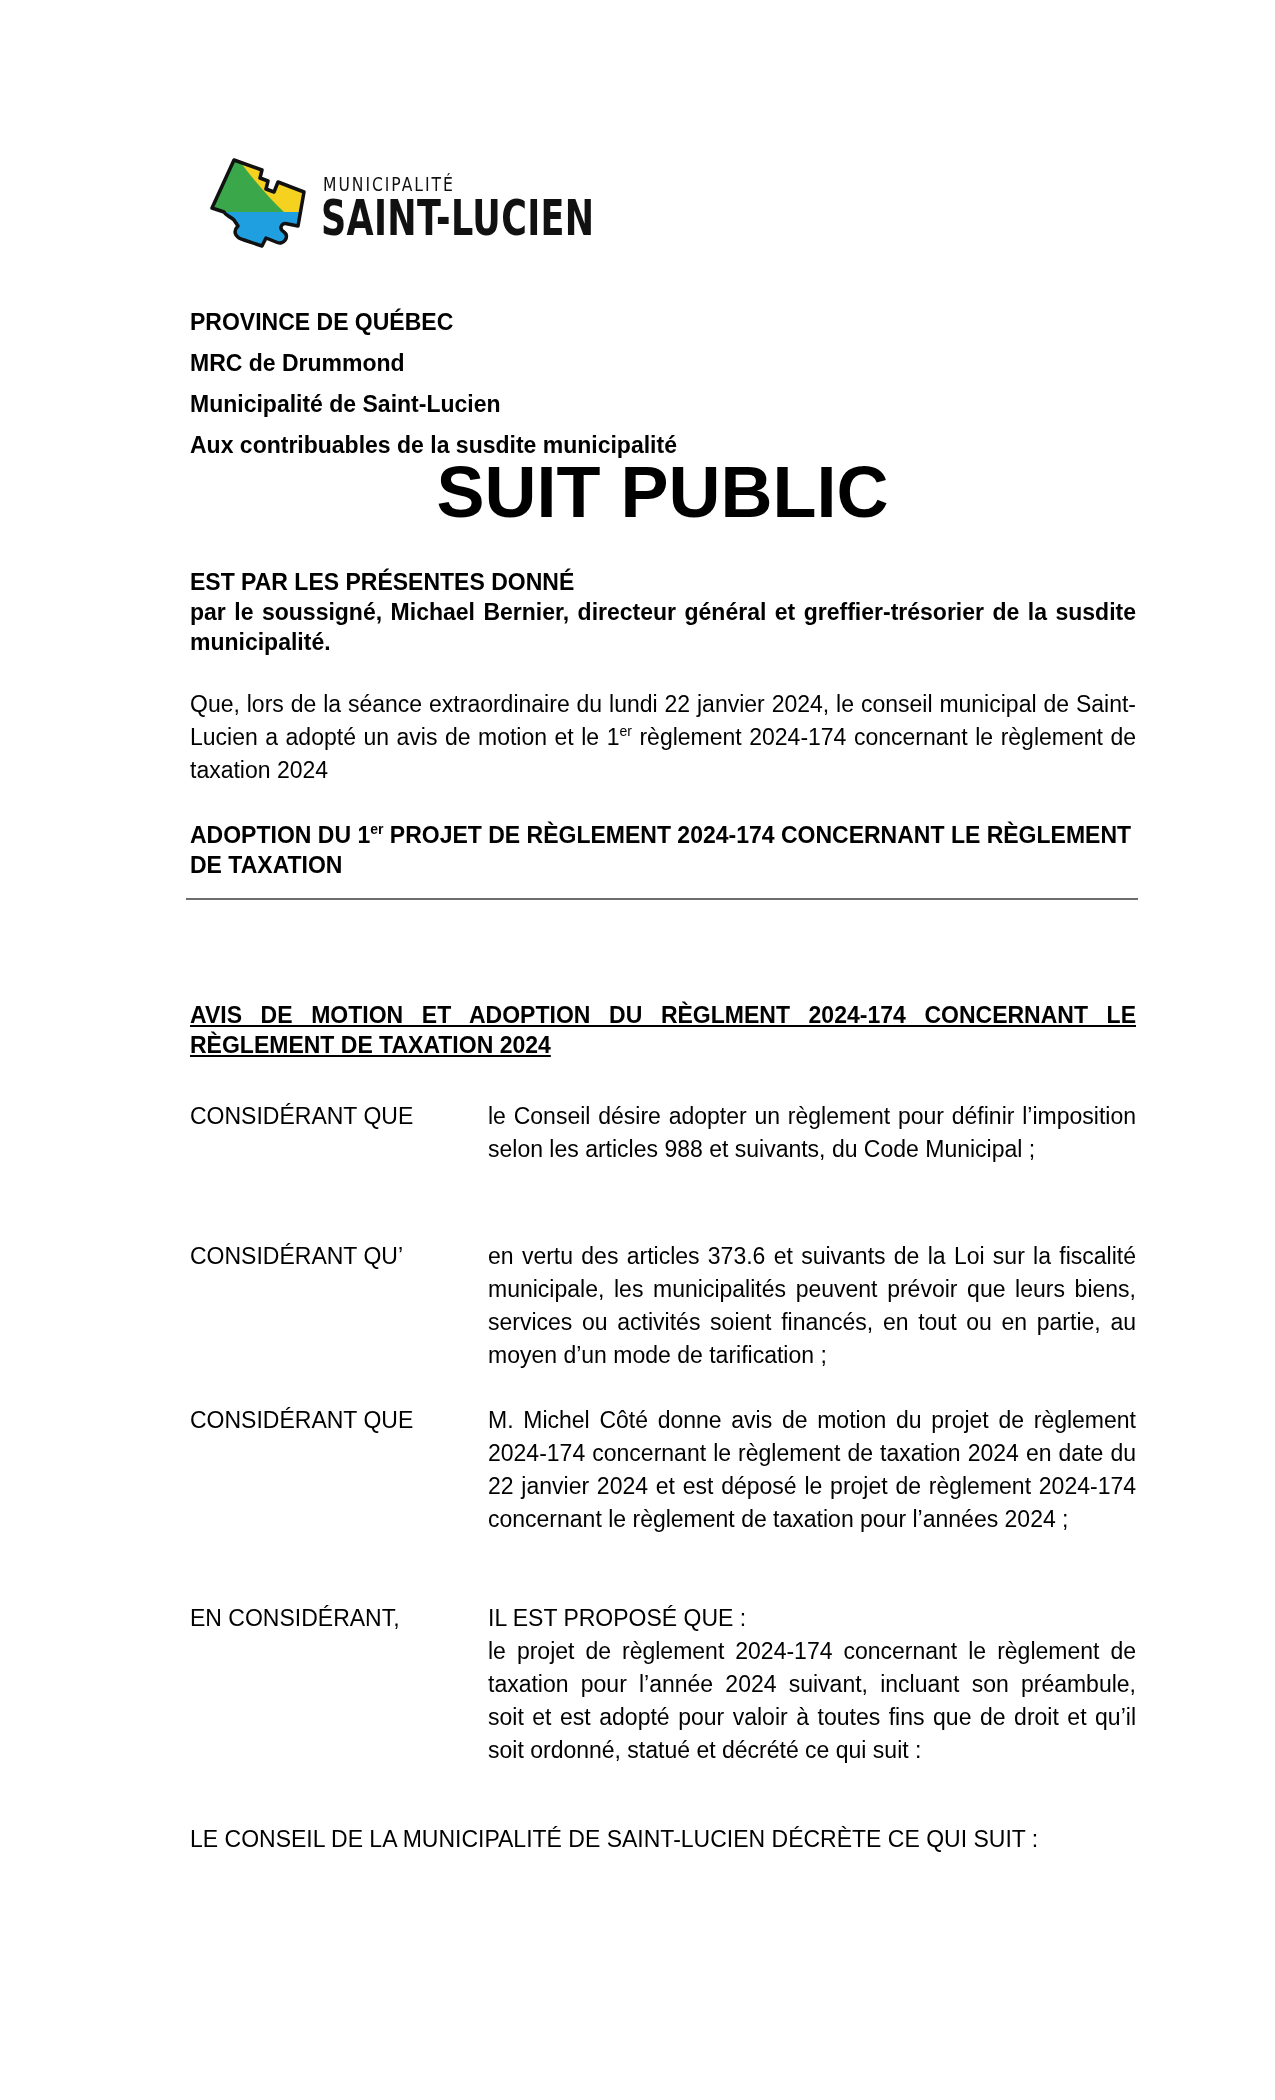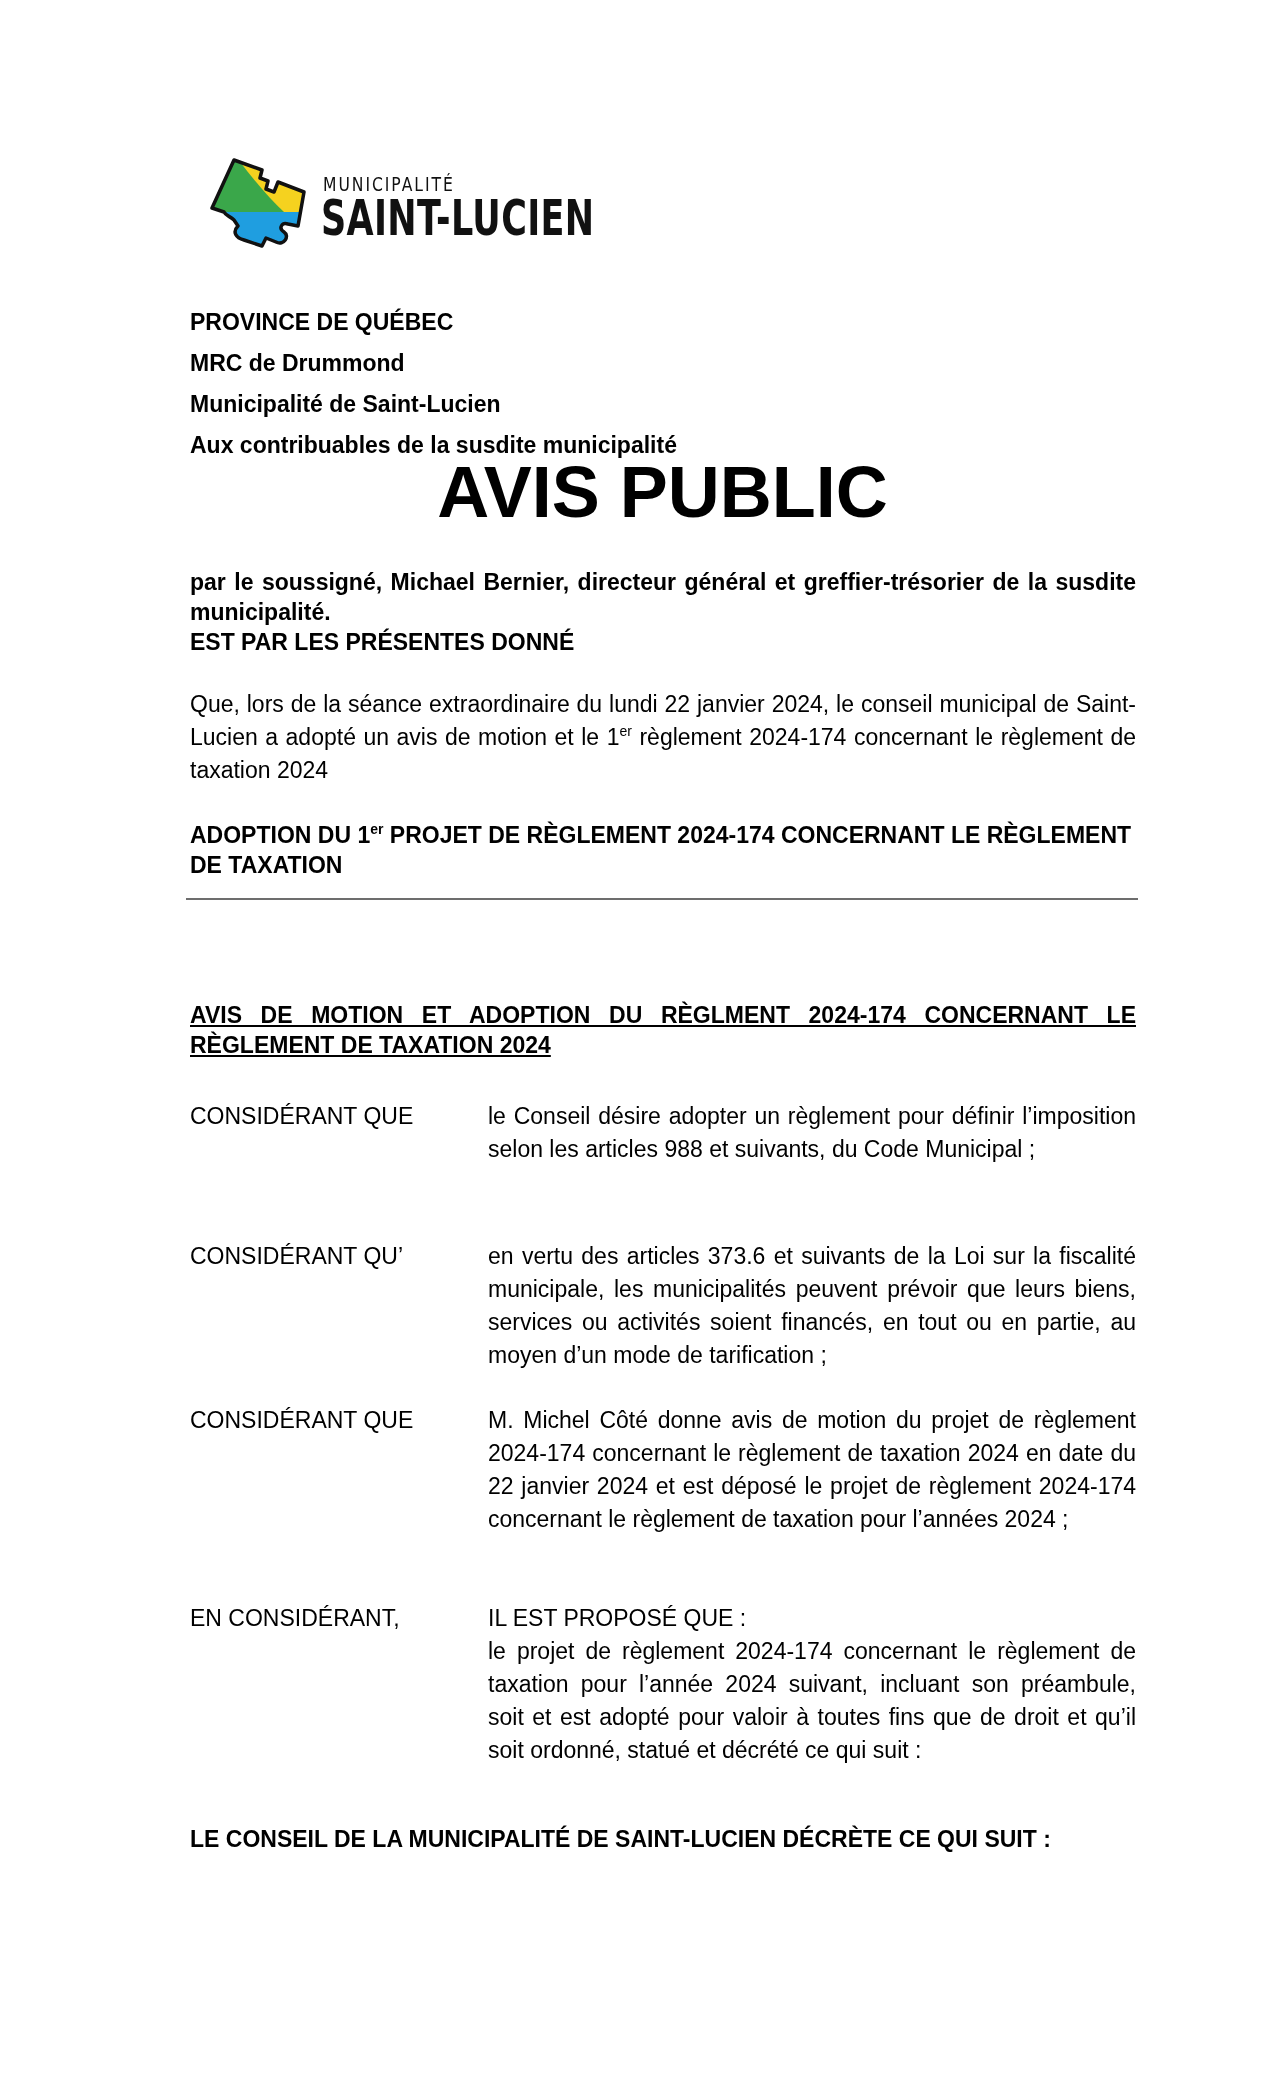--- a/index.html
+++ b/index.html
@@ -143,21 +143,20 @@
       left: 298px; top: 0;
       width: 648px;
       text-align: justify;
     }
     .closing {
       position: absolute;
       left: 190px; top: 1823px;
       font-size: 23px;
       line-height: 33px;
       white-space: nowrap;
-      font-weight: bold;
     }
   </style>
 </head>
 <body>
 
 <div class="page">
 
   <div class="logo">
     <svg class="logo-mark" viewBox="0 0 104 96" xmlns="http://www.w3.org/2000/svg">
       <defs>
@@ -177,25 +176,25 @@
     <div class="logo-big">SAINT-LUCIEN</div>
   </div>
 
   <div class="addr">
     <div>PROVINCE DE QUÉBEC</div>
     <div>MRC de Drummond</div>
     <div>Municipalité de Saint-Lucien</div>
     <div>Aux contribuables de la susdite municipalité</div>
   </div>
 
-  <div class="title">AVIS PUBLIC</div>
+  <div class="title">SUIT PUBLIC</div>
 
   <div class="intro">
+    <div>EST PAR LES PRÉSENTES DONNÉ</div>
     <div>par le soussigné, Michael Bernier, directeur général et greffier-trésorier de la susdite municipalité.</div>
-    <div>EST PAR LES PRÉSENTES DONNÉ</div>
   </div>
 
   <div class="para"><span>Que, lors de la séance extraordinaire du lundi 22 janvier 2024, le conseil municipal de Saint-Lucien a adopté un avis de motion et le 1</span><sup>er</sup><span> règlement 2024-174 concernant le règlement de taxation 2024</span></div>
 
   <div class="adoption"><span>ADOPTION DU 1</span><sup>er</sup><span> PROJET DE RÈGLEMENT 2024-174 CONCERNANT LE RÈGLEMENT DE TAXATION</span></div>
 
   <div class="rule"></div>
 
   <div class="motion-head">AVIS DE MOTION ET ADOPTION DU RÈGLMENT 2024-174 CONCERNANT LE RÈGLEMENT DE TAXATION 2024</div>
 

